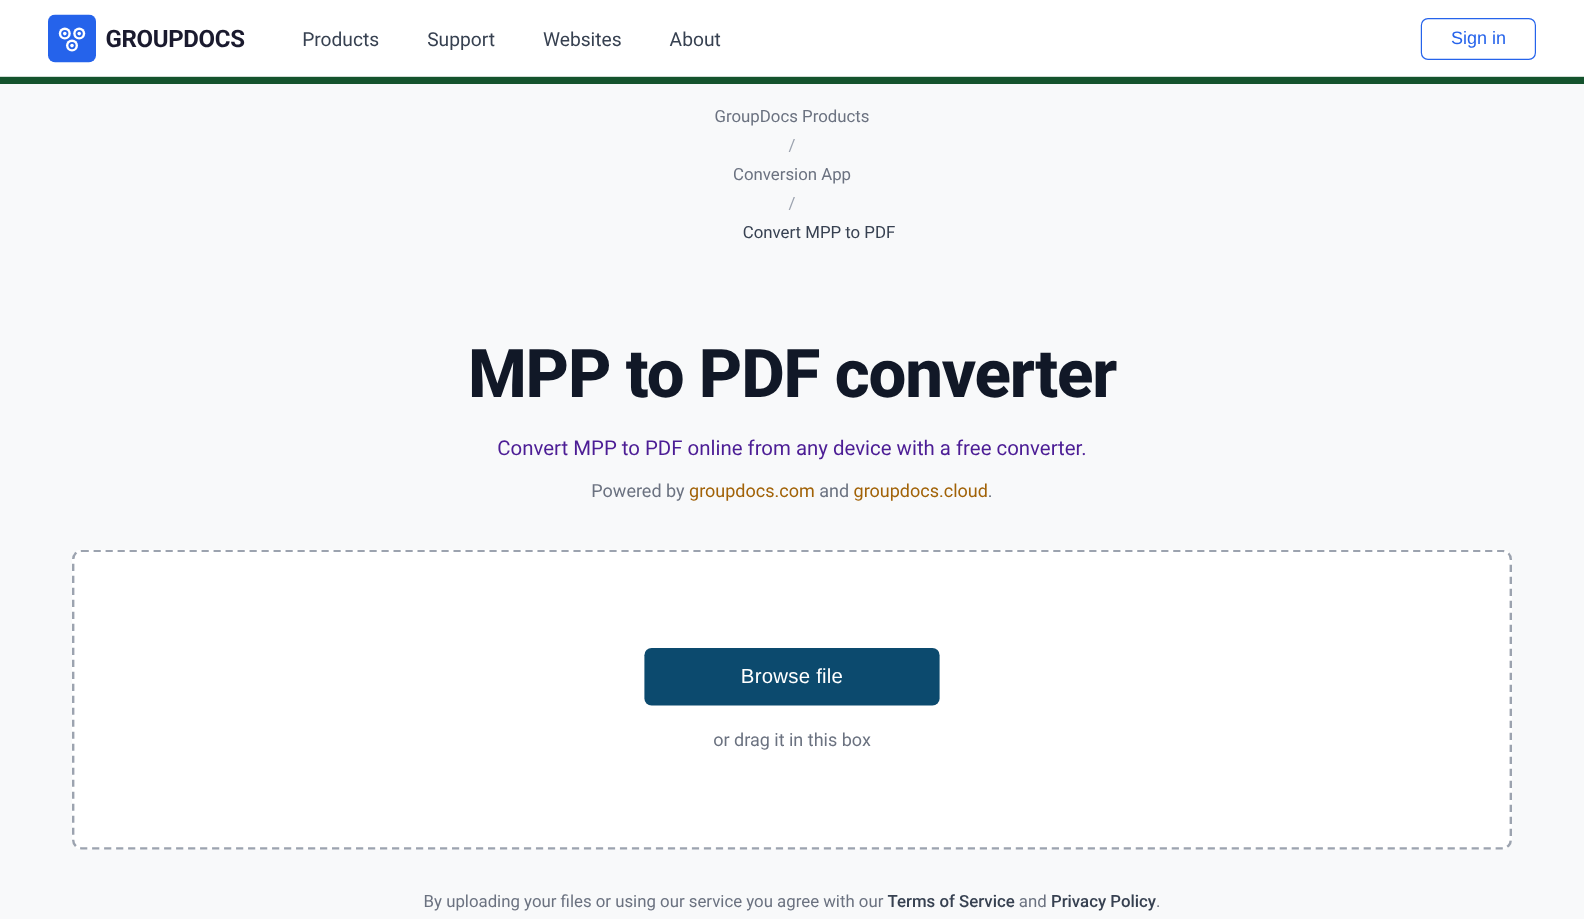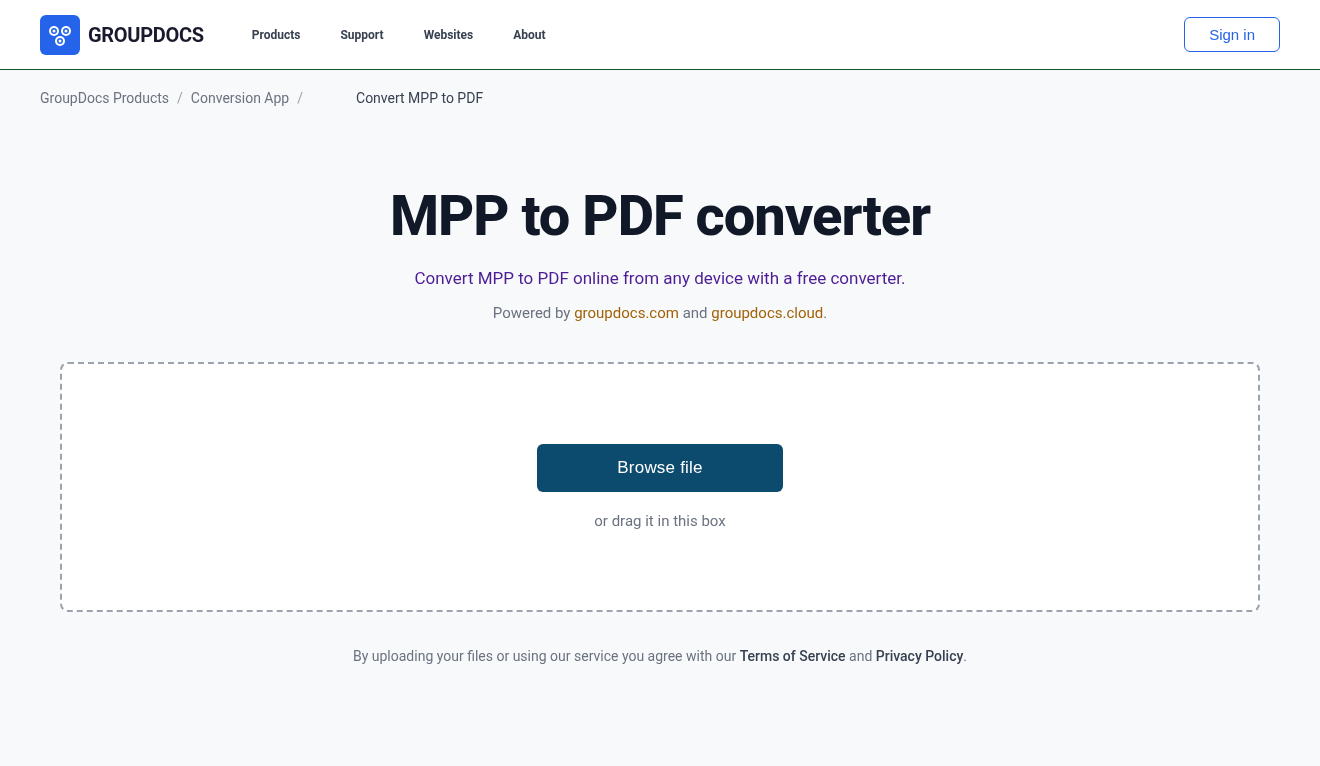--- a/index.html
+++ b/index.html
@@ -12,21 +12,21 @@
       font-family: -apple-system, BlinkMacSystemFont, 'Segoe UI', Roboto, Oxygen, sans-serif;
       background-color: #f8f9fa;
       color: #333;
       min-height: 766px;
       width: 1320px;
     }
 
     
     .navbar {
       background-color: #ffffff;
-      border-bottom: 1px solid #14532d;
+      border-bottom: 6px solid #14532d;
       display: flex;
       align-items: center;
       justify-content: space-between;
       padding: 0 40px;
       height: 70px;
     }
 
     .navbar-left {
       display: flex;
       align-items: center;
@@ -52,24 +52,24 @@
       letter-spacing: -0.3px;
     }
 
     .nav-links {
       display: flex;
       align-items: center;
       gap: 40px;
     }
 
     .nav-link {
-      font-size: 12px;
+      font-size: 16px;
       color: #374151;
       text-decoration: none;
-      font-weight: 700;
+      font-weight: 400;
       cursor: pointer;
       text-align: right;
     }
 
     .sign-in-btn {
       border: 1.5px solid #2563eb;
       color: #2563eb;
       background: transparent;
       padding: 8px 24px;
       border-radius: 6px;
@@ -78,20 +78,21 @@
       cursor: pointer;
     }
 
     
     .breadcrumb {
       display: flex;
       align-items: center;
       gap: 8px;
       padding: 20px 40px;
       background-color: #f8f9fa;
+      flex-direction: column;
     }
 
     .breadcrumb-item {
       font-size: 14px;
       color: #6b7280;
       text-decoration: none;
       cursor: pointer;
     }
 
     .breadcrumb-separator {

